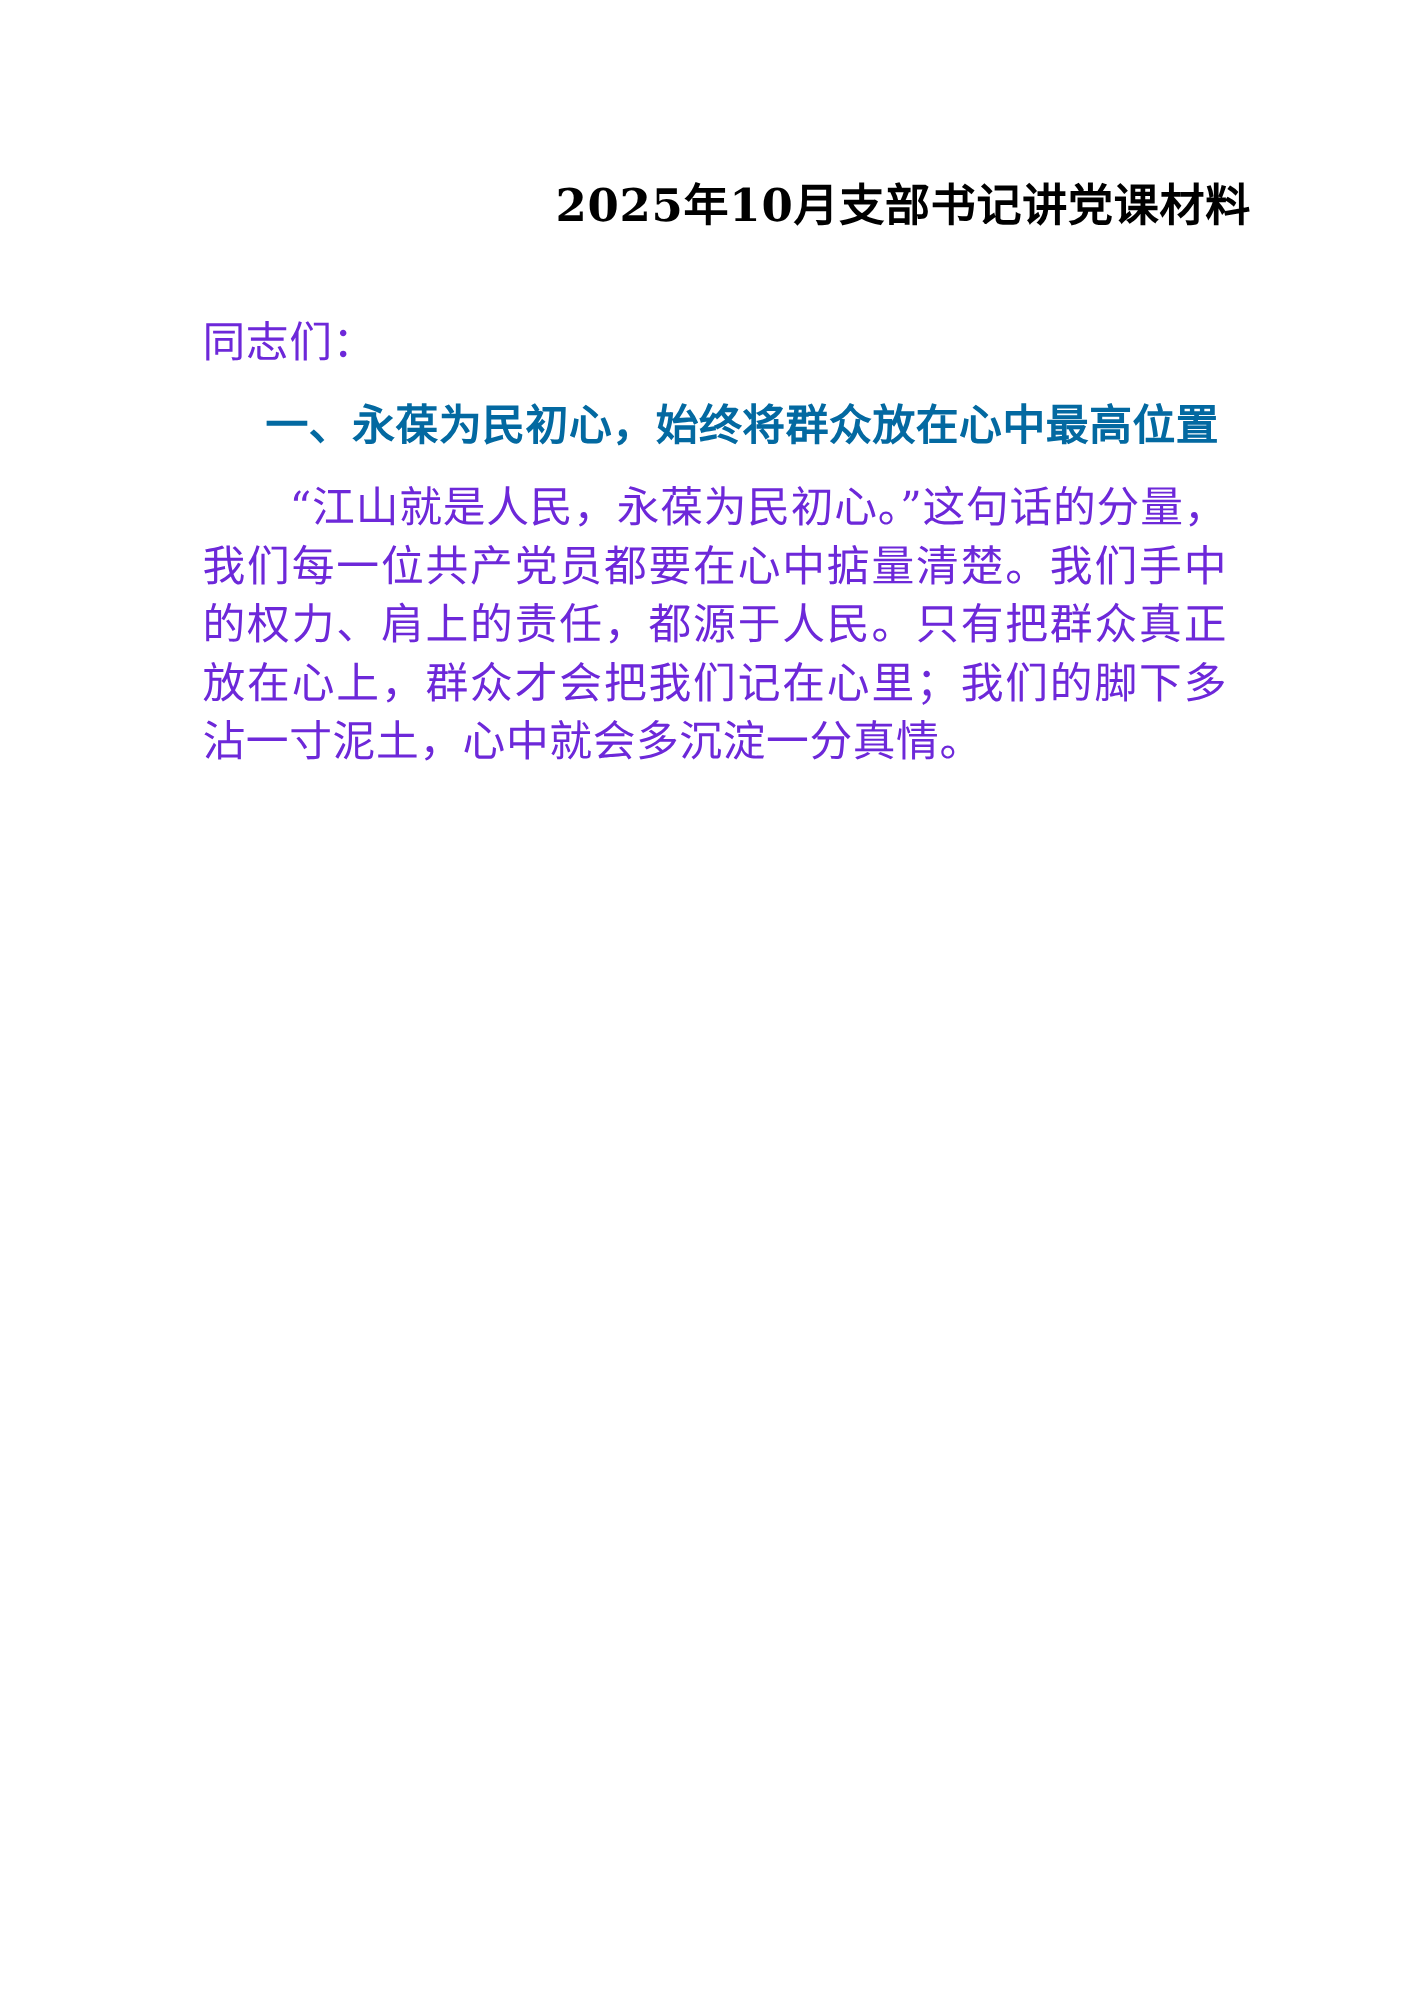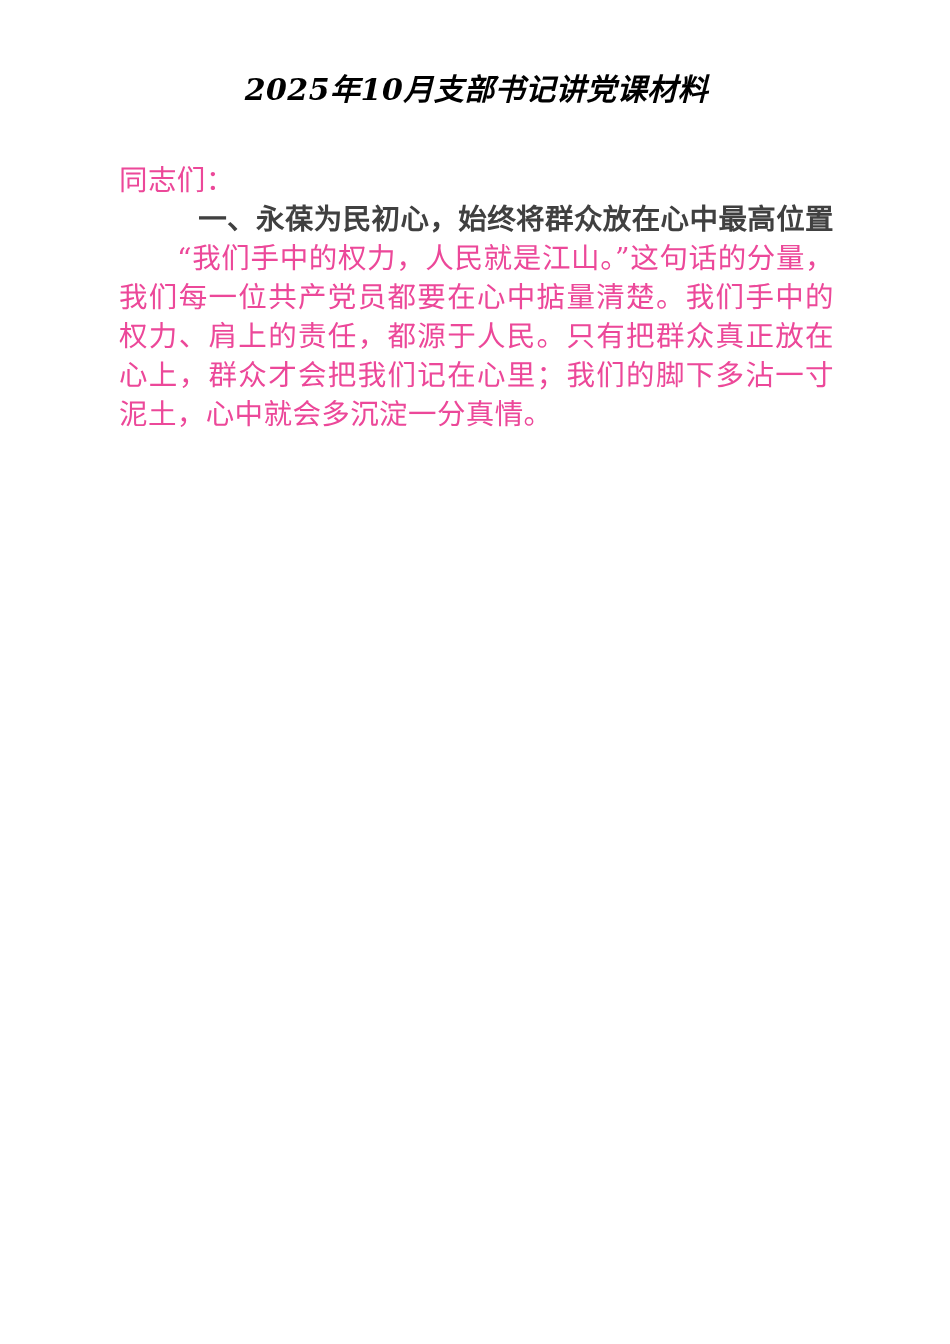--- a/index.html
+++ b/index.html
@@ -26,38 +26,37 @@
     width: 715px;
   }
 
   
   .doc-title {
     font-family: "DejaVu Serif", "Liberation Serif", serif;
     font-weight: bold;
     font-size: 30px;
     line-height: 1.2;
     color: #000000;
-    text-align: center;
+    text-align: right;
     letter-spacing: 0.5px;
     margin: 0;
-    padding-top: 72px;
+    padding-top: 120px;
     padding-bottom: 0;
     white-space: nowrap;
-    font-style: italic;
   }
 
   
   .para {
     font-family: "DejaVu Serif", "Liberation Serif", serif;
     font-size: 28.5px;
     line-height: 39px;
-    color: #ec4899;
+    color: #6d28d9;
     text-align: justify;
     text-justify: inter-ideograph;
-    margin: 0;
+    margin: 16px;
     letter-spacing: 0.4px;
     word-break: break-all;
   }
 
   .para.salutation {
     text-indent: 0;
     margin-top: 53px;
   }
 
   .para.indent {
@@ -67,37 +66,37 @@
   .para.first-after-salutation {
     margin-top: 0;
   }
 
   
   .section-heading {
     font-family: "DejaVu Serif", "Liberation Serif", serif;
     font-weight: bold;
     font-size: 28.5px;
     line-height: 39px;
-    color: #404040;
+    color: #0369a1;
     text-indent: 58px;
     letter-spacing: 0.4px;
     margin: 0;
-    text-align: right;
+    text-align: left;
   }
 </style>
 </head>
 <body>
 
 <div class="page">
   <div class="doc-body">
 
     <h1 class="doc-title">2025年10月支部书记讲党课材料</h1>
 
     <p class="para salutation">同志们：</p>
 
 
 
     <p class="section-heading">一、永葆为民初心，始终将群众放在心中最高位置</p>
 
-    <p class="para indent">“我们手中的权力，人民就是江山。”这句话的分量，我们每一位共产党员都要在心中掂量清楚。我们手中的权力、肩上的责任，都源于人民。只有把群众真正放在心上，群众才会把我们记在心里；我们的脚下多沾一寸泥土，心中就会多沉淀一分真情。</p>
+    <p class="para indent">“江山就是人民，永葆为民初心。”这句话的分量，我们每一位共产党员都要在心中掂量清楚。我们手中的权力、肩上的责任，都源于人民。只有把群众真正放在心上，群众才会把我们记在心里；我们的脚下多沾一寸泥土，心中就会多沉淀一分真情。</p>
 
   </div>
 </div>
 
 </body></html>

